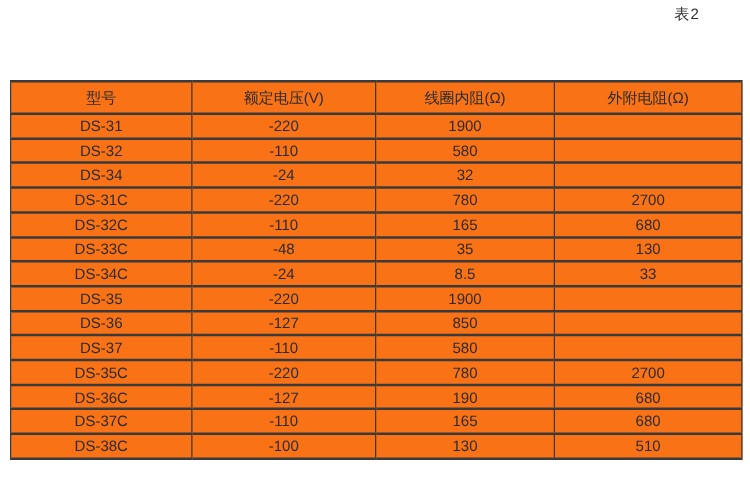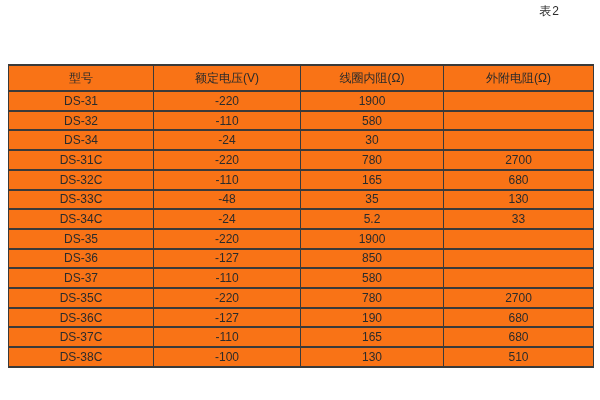--- a/index.html
+++ b/index.html
@@ -85,21 +85,21 @@
         </tr>
         <tr>
           <td>DS-32</td>
           <td>-110</td>
           <td>580</td>
           <td></td>
         </tr>
         <tr>
           <td>DS-34</td>
           <td>-24</td>
-          <td>30</td>
+          <td>32</td>
           <td></td>
         </tr>
         <tr>
           <td>DS-31C</td>
           <td>-220</td>
           <td>780</td>
           <td>2700</td>
         </tr>
         <tr>
           <td>DS-32C</td>
@@ -109,21 +109,21 @@
         </tr>
         <tr>
           <td>DS-33C</td>
           <td>-48</td>
           <td>35</td>
           <td>130</td>
         </tr>
         <tr>
           <td>DS-34C</td>
           <td>-24</td>
-          <td>5.2</td>
+          <td>8.5</td>
           <td>33</td>
         </tr>
         <tr>
           <td>DS-35</td>
           <td>-220</td>
           <td>1900</td>
           <td></td>
         </tr>
         <tr>
           <td>DS-36</td>

